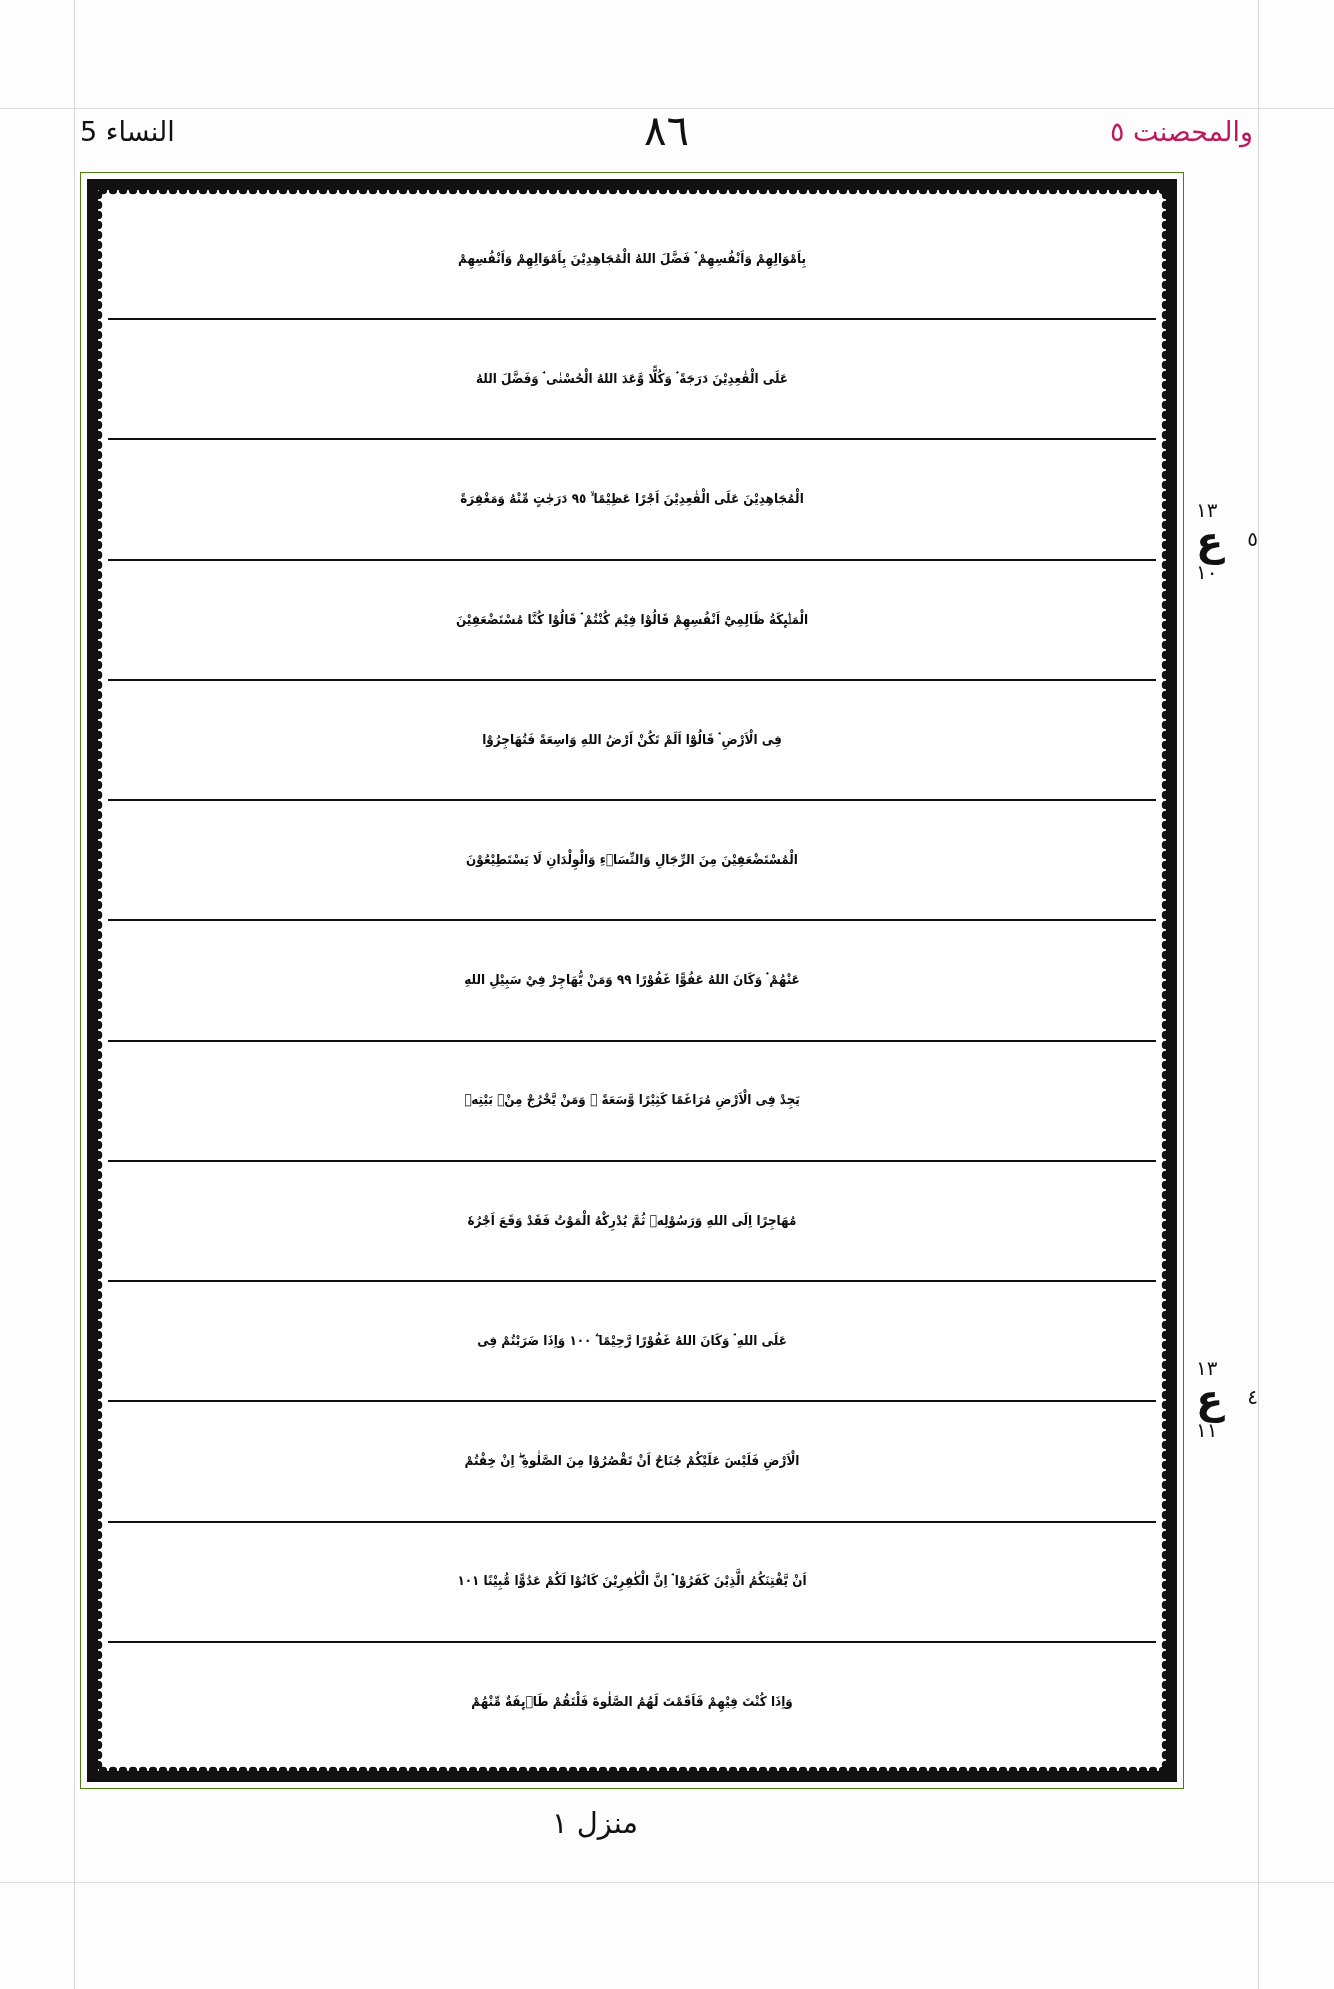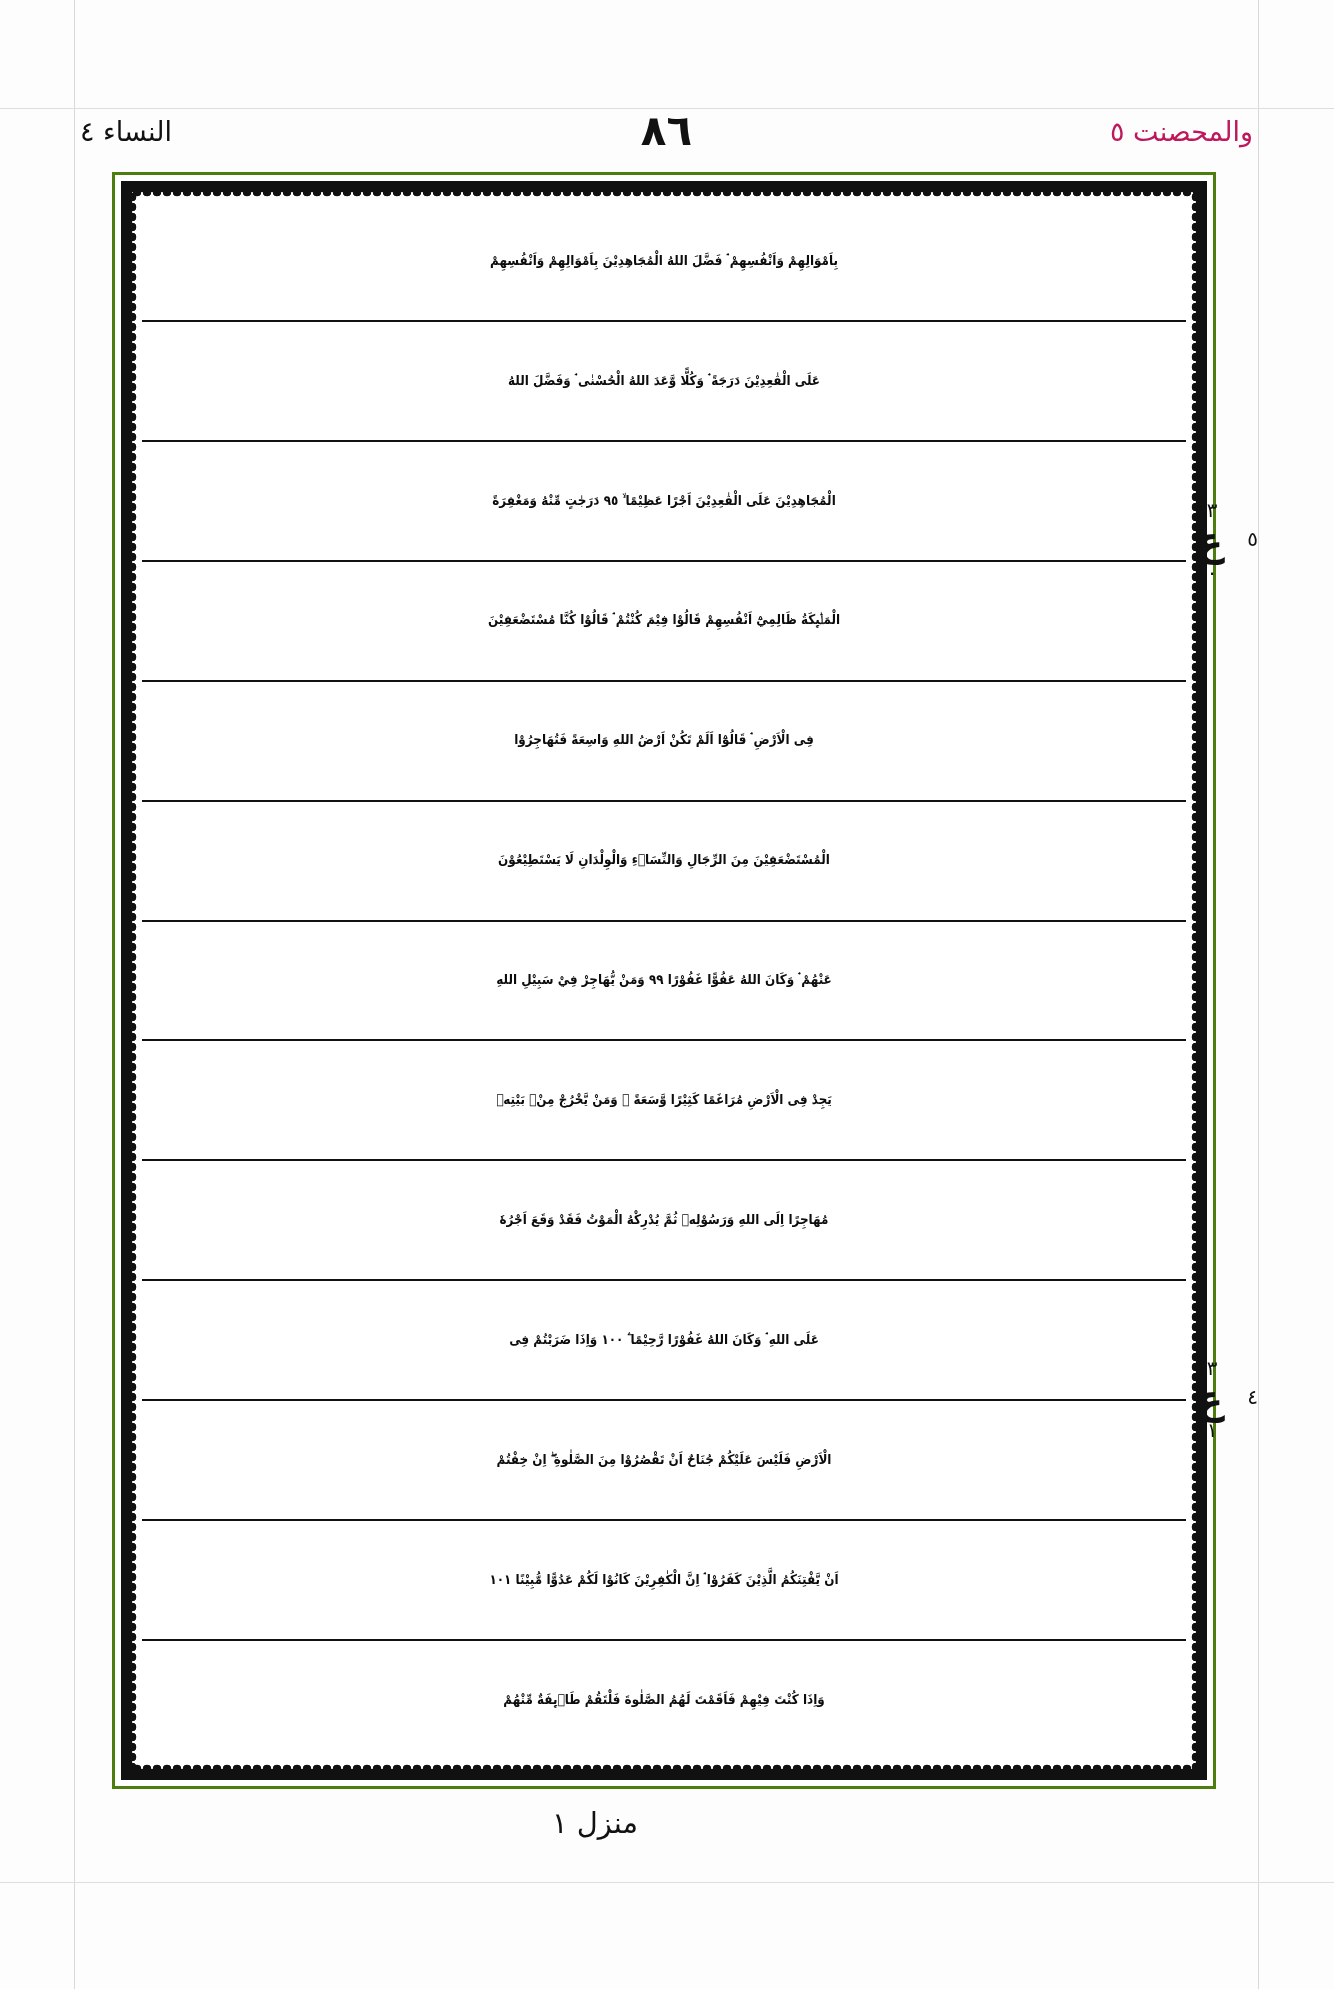--- a/index.html
+++ b/index.html
@@ -21,35 +21,34 @@
     position:absolute;left:74px;top:108px;width:1185px;height:52px;
     direction:rtl;
   }
   .hdr-juz{
     position:absolute;right:6px;top:4px;
     font-size:27px;line-height:40px;color:#be185d;
     white-space:nowrap;letter-spacing:0px;
   }
   .hdr-page{
     position:absolute;left:50%;transform:translateX(-50%);top:0px;
-    font-size:42px;line-height:46px;color:#111;font-weight:700;
+    font-size:42px;line-height:46px;color:#111;font-weight:400;
     letter-spacing:3px;
   }
   .hdr-surah{
     position:absolute;left:6px;top:4px;
     font-size:27px;line-height:40px;color:#111;white-space:nowrap;
   }
 
   
   .frame-outer{
     position:absolute;left:80px;top:172px;width:1104px;height:1617px;
-    border:3px solid #4d7c0f;
+    border:1px solid #4d7c0f;
     box-sizing:border-box;
     background:#fff;
-    margin-left:32px;
   }
   .frame-band{
     position:absolute;left:6px;top:6px;right:6px;bottom:6px;
     border:11px solid #111;
     box-sizing:border-box;
   }
   
   .serr{position:absolute;background-repeat:repeat;}
   .serr-top{
     left:17px;right:17px;top:17px;height:9px;
@@ -135,21 +134,21 @@
 <body>
 
 <div class="scan-edge-left"></div>
 <div class="scan-edge-right"></div>
 <div class="scan-edge-top"></div>
 <div class="scan-edge-bottom"></div>
 
 <div class="header">
   <div class="hdr-juz">والمحصنت ٥</div>
   <div class="hdr-page">٨٦</div>
-  <div class="hdr-surah">النساء ٤</div>
+  <div class="hdr-surah">النساء 5</div>
 </div>
 
 <div class="frame-outer">
   <div class="frame-band"></div>
   <div class="serr serr-top"></div>
   <div class="serr serr-bottom"></div>
   <div class="serr serr-left"></div>
   <div class="serr serr-right"></div>
 
   <div class="textarea" id="textarea">

